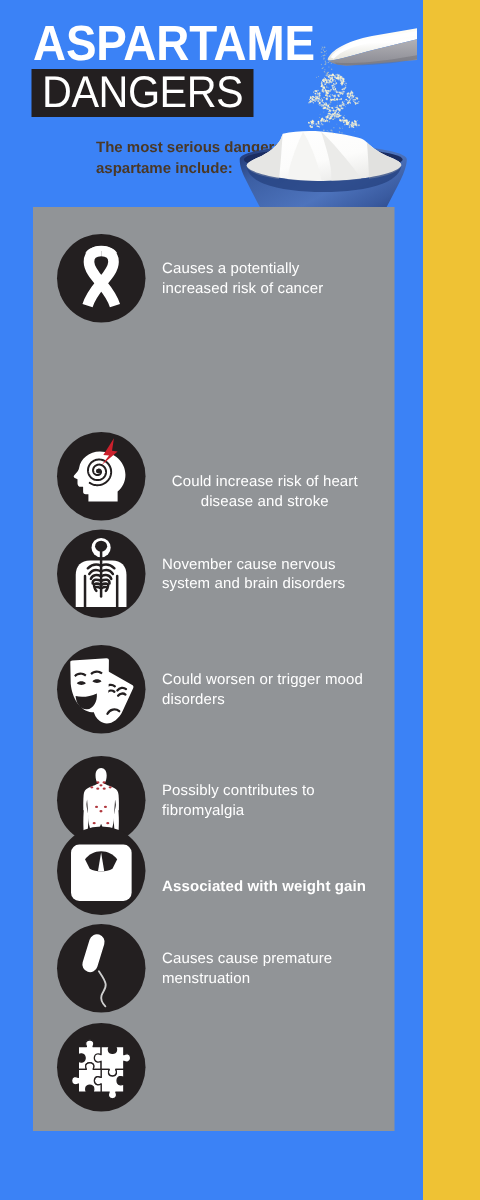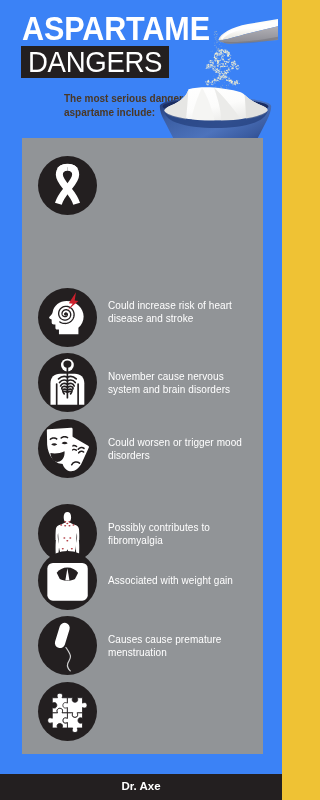--- a/index.html
+++ b/index.html
@@ -820,31 +820,32 @@
       <div class="row" style="top: 18px;">
         <div class="circ">
           <svg viewBox="0 0 60 60" class="ic">
 <g fill="none" stroke="#ffffff" stroke-width="7.2" stroke-linecap="butt">
 <path d="M30 11.5 C24.8 11.5 21.6 14.3 21.7 19.0 C21.8 24.4 26.8 29.4 30.7 34.2 C34.8 39.2 37.8 43.8 39.3 48.6"></path>
 <path d="M30 11.5 C35.2 11.5 38.4 14.3 38.3 19.0 C38.2 24.4 33.2 29.4 29.3 34.2 C25.2 39.2 22.2 43.8 20.7 48.6"></path>
 </g>
 <path fill="#ffffff" d="M30 8.2c-5.1 0-9.3 2.0-10.9 5.0 2.2-1.2 5.1-1.8 8.2-1.8 .95 0 1.9 .05 2.7 .15 .8-.1 1.75-.15 2.7-.15 3.1 0 6.0 .6 8.2 1.8 -1.6-3.0-5.8-5.0-10.9-5.0z"></path>
 </svg>
         </div>
+        <div class="rtext" style="top: 16.5px;">Causes a potentially increased risk of cancer</div>
       </div>
       <div class="row" style="top: 149.5px;">
         <div class="circ">
           <svg viewBox="0 0 60 60" class="ic">
 <path fill="#ffffff" d="M29.0 13.2c-7.0 0-12.9 4.7-14.0 11.0 -.25 1.5-.95 2.5-1.8 3.4l-1.5 1.7c-.65 .75-.45 1.5 .4 1.9l1.8 .85v2.8c0 1.35 .95 2.3 2.3 2.3h1.5v3.2c0 1.3 .5 1.8 1.8 1.8h1.8v5.0h19.8V40.4c3.3-2.8 5.3-6.8 5.3-11.5 0-8.2-7.2-15.7-17.4-15.7z"></path>
 <path fill="none" stroke="#231F20" stroke-width="1.35" stroke-linecap="round" d="M28.00 25.60 L28.07 25.56 L28.15 25.53 L28.23 25.50 L28.31 25.48 L28.40 25.47 L28.49 25.47 L28.59 25.47 L28.69 25.48 L28.79 25.50 L28.89 25.54 L28.98 25.58 L29.08 25.63 L29.18 25.69 L29.27 25.75 L29.36 25.83 L29.44 25.92 L29.52 26.02 L29.59 26.12 L29.66 26.23 L29.71 26.35 L29.76 26.48 L29.80 26.61 L29.82 26.75 L29.84 26.89 L29.84 27.04 L29.84 27.19 L29.82 27.34 L29.79 27.50 L29.74 27.65 L29.68 27.80 L29.61 27.95 L29.53 28.09 L29.43 28.23 L29.33 28.37 L29.20 28.50 L29.07 28.62 L28.93 28.73 L28.77 28.83 L28.61 28.92 L28.43 29.00 L28.25 29.07 L28.06 29.12 L27.86 29.16 L27.66 29.18 L27.46 29.19 L27.25 29.18 L27.04 29.15 L26.83 29.11 L26.62 29.05 L26.41 28.98 L26.20 28.89 L26.00 28.78 L25.81 28.65 L25.63 28.51 L25.45 28.35 L25.29 28.18 L25.13 27.99 L24.99 27.79 L24.87 27.58 L24.76 27.35 L24.66 27.12 L24.58 26.87 L24.52 26.62 L24.48 26.36 L24.46 26.09 L24.46 25.83 L24.48 25.55 L24.53 25.28 L24.59 25.01 L24.67 24.74 L24.78 24.48 L24.90 24.22 L25.05 23.97 L25.22 23.73 L25.40 23.50 L25.61 23.28 L25.83 23.08 L26.07 22.89 L26.33 22.72 L26.60 22.57 L26.88 22.44 L27.18 22.33 L27.49 22.24 L27.80 22.17 L28.12 22.12 L28.45 22.11 L28.79 22.11 L29.12 22.14 L29.45 22.20 L29.78 22.28 L30.11 22.39 L30.43 22.52 L30.74 22.68 L31.05 22.86 L31.34 23.07 L31.61 23.30 L31.87 23.55 L32.11 23.82 L32.34 24.12 L32.54 24.43 L32.72 24.76 L32.88 25.10 L33.01 25.46 L33.11 25.82 L33.19 26.20 L33.24 26.59 L33.26 26.98 L33.25 27.38 L33.21 27.77 L33.14 28.17 L33.04 28.56 L32.91 28.95 L32.75 29.32 L32.56 29.69 L32.34 30.05 L32.09 30.39 L31.82 30.71 L31.52 31.02 L31.20 31.30 L30.86 31.56 L30.49 31.79 L30.11 32.00 L29.70 32.18 L29.29 32.33 L28.86 32.45 L28.41 32.54 L27.97 32.60 L27.51 32.62 L27.05 32.60 L26.59 32.56 L26.13 32.47 L25.68 32.36 L25.23 32.21 L24.80 32.02 L24.37 31.80 L23.97 31.55 L23.57 31.27 L23.20 30.95 L22.85 30.61 L22.53 30.24 L22.23 29.85 L21.96 29.43 L21.72 28.98 L21.52 28.52 L21.35 28.05 L21.21 27.56 L21.11 27.05 L21.05 26.54 L21.02 26.02 L21.04 25.50 L21.09 24.98 L21.18 24.46 L21.31 23.94 L21.49 23.43 L21.70 22.94 L21.94 22.46 L22.23 22.00 L22.55 21.55 L22.90 21.13 L23.29 20.74 L23.70 20.37 L24.15 20.03 L24.62 19.73 L25.12 19.46 L25.64 19.22 L26.17 19.03 L26.73 18.87 L27.29 18.76 L27.87 18.69 L28.45 18.66 L29.03 18.67 L29.62 18.73 L30.20 18.83 L30.78 18.98 L31.35 19.17 L31.90 19.40 L32.44 19.68 L32.96 19.99 L33.46 20.35 L33.93 20.74 L34.37 21.17 L34.78 21.63 L35.16 22.13 L35.50 22.65 L35.80 23.20 L36.06 23.78 L36.28 24.37 L36.46 24.99 L36.59 25.61 L36.67 26.25 L36.70 26.90 L36.69 27.55 L36.63 28.20 L36.52 28.84 L36.36 29.48 L36.15 30.11 L35.90 30.73 L35.60 31.32 L35.25 31.90 L34.86 32.45 L34.43 32.97 L33.96 33.46 L33.45 33.92 L32.91 34.33 L32.33 34.71 L31.73 35.05 L31.10 35.34 L30.44 35.59 L29.77 35.78 L29.08 35.93 L28.38 36.02 L27.67 36.07 L26.96 36.06 L26.25 35.99 L25.54 35.88 L24.83 35.71 L24.14 35.48 L23.47 35.21 L22.81 34.88 L22.18 34.51"></path>
 <circle cx="28" cy="26.5" r="1.6" fill="#231F20"></circle>
 <path fill="#CB202C" d="M38.6 4.2l-7.2 11.4 3.9 .4 -5.2 6.6 11.0-9.4 -3.8-.5z"></path>
 </svg>
         </div>
-        <div class="rtext" style="top: 11px;">Could increase risk of heart disease and stroke</div>
+        <div class="rtext" style="top: 27px; text-align: center;">Could increase risk of heart disease and stroke</div>
       </div>
       <div class="row" style="top: 215.25px;">
         <div class="circ">
           <svg viewBox="0 0 60 60" class="ic">
 <circle cx="29.9" cy="12.3" r="6.5" fill="#ffffff"></circle>
 <ellipse cx="29.9" cy="11.3" rx="4.1" ry="3.7" fill="#231F20"></ellipse>
 <path fill="#ffffff" d="M22.4 21.0h15.0c6.0 0 9.7 3.7 9.7 9.7V52.5H12.7V30.7c0-6.0 3.7-9.7 9.7-9.7z"></path>
 <g stroke="#231F20" stroke-width="1.7" fill="none" stroke-linecap="round">
 <path d="M29.9 13.2V45.5"></path>
 <path d="M29.9 24.60 C27.0 23.10 24.0 23.40 20.90 26.30"></path>
@@ -859,21 +860,21 @@
               <path d="M29.9 37.60 C32.8 36.10 35.8 36.40 34.30 39.30"></path>
               <path d="M29.9 39.90 C27.0 38.40 24.0 38.70 26.70 41.60"></path>
               <path d="M29.9 39.90 C32.8 38.40 35.8 38.70 33.10 41.60"></path>
 <path d="M19.0 31.5V52.5"></path>
 <path d="M40.8 31.5V52.5"></path>
 </g>
 </svg>
         </div>
         <div class="rtext" style="top: 16.5px;">November cause nervous system and brain disorders</div>
       </div>
-      <div class="row" style="top: 281px;">
+      <div class="row" style="top: 292px;">
         <div class="circ">
           <svg viewBox="0 0 60 60" class="ic">
 <g>
 <path fill="#ffffff" d="M32.4 18.0 C32.8 17.3 33.5 17.2 34.3 17.6 L51.0 27.2 C51.8 27.7 52.0 28.4 51.7 29.1 L44.6 44.6 C41.0 52.4 34.0 55.4 29.0 51.6 C24.2 48.0 23.2 41.2 26.6 33.8 Z"></path>
 <g fill="none" stroke="#231F20" stroke-width="1.55" stroke-linecap="round">
 <path d="M33.4 32.6c1.5-1.8 3.9-2.2 5.5-.9"></path>
 <path d="M41.4 34.4c1.4-1.7 3.6-2.0 5.0-.8"></path>
 <path d="M32.6 29.0c1.8-2.2 4.7-2.6 6.6-1.0"></path>
 <path d="M40.9 30.8c1.6-2.0 4.2-2.3 5.9-.9"></path>
 <path d="M34.2 46.6c1.7-3.0 5.4-3.8 8.0-1.7"></path>
@@ -922,21 +923,21 @@
         <div class="rtext" style="top: 16.5px;">Possibly contributes to fibromyalgia</div>
       </div>
       <div class="row" style="top: 412.5px;">
         <div class="circ">
           <svg viewBox="0 0 60 60" class="ic">
 <rect x="9.5" y="12.2" width="41.1" height="38.3" rx="5.6" fill="#ffffff"></rect>
 <path fill="#231F20" d="M29.9 16.8 C34.4 16.8 38.2 18.9 40.8 22.2 L37.6 28.6 C35.4 29.8 32.8 30.4 29.9 30.4 C27.0 30.4 24.4 29.8 22.2 28.6 L19.0 22.2 C21.6 18.9 25.4 16.8 29.9 16.8 Z"></path>
 <path fill="#ffffff" d="M29.9 17.6 L32.0 30.1 L27.8 30.1 Z"></path>
 </svg>
         </div>
-        <div class="rtext" style="top: 23px;">Associated with weight gain</div>
+        <div class="rtext" style="top: 34px; font-weight: bold;">Associated with weight gain</div>
       </div>
       <div class="row" style="top: 478.25px;">
         <div class="circ">
           <svg viewBox="0 0 60 60" class="ic">
 <g transform="rotate(17 24.8 19.5)">
   <rect x="19.6" y="6.6" width="10.4" height="26.4" rx="5.2" fill="#ffffff"></rect>
 </g>
 <path fill="none" stroke="#CFCFCF" stroke-width="1.25" stroke-linecap="round" d="M28.4 32.0 C30.4 35.0 32.6 37.8 33.0 40.8 C33.4 44.0 31.0 45.8 30.2 48.4 C29.4 51.2 30.6 53.6 32.8 55.8"></path>
 </svg>
         </div>
@@ -949,16 +950,13 @@
 <path d="M14.50 16.00 L19.97 16.00 C19.12 14.38 18.89 11.61 22.20 11.38 C25.51 11.61 25.28 14.38 24.43 16.00 L29.90 16.00 L29.90 21.47 C31.52 20.62 34.29 20.39 34.52 23.70 C34.29 27.01 31.52 26.78 29.90 25.93 L29.90 31.40 L24.43 31.40 C25.28 29.78 25.51 27.01 22.20 26.78 C18.89 27.01 19.12 29.78 19.97 31.40 L14.50 31.40 L14.50 25.93 C16.12 26.78 18.89 27.01 19.12 23.70 C18.89 20.39 16.12 20.62 14.50 21.47 L14.50 16.00 Z"></path>
 <path d="M29.90 16.00 L35.37 16.00 C34.52 17.62 34.29 20.39 37.60 20.62 C40.91 20.39 40.68 17.62 39.83 16.00 L45.30 16.00 L45.30 21.47 C46.92 20.62 49.69 20.39 49.92 23.70 C49.69 27.01 46.92 26.78 45.30 25.93 L45.30 31.40 L39.83 31.40 C40.68 33.02 40.91 35.79 37.60 36.02 C34.29 35.79 34.52 33.02 35.37 31.40 L29.90 31.40 L29.90 25.93 C28.28 26.78 25.51 27.01 25.28 23.70 C25.51 20.39 28.28 20.62 29.90 21.47 L29.90 16.00 Z"></path>
 <path d="M29.90 31.40 L35.37 31.40 C34.52 33.02 34.29 35.79 37.60 36.02 C40.91 35.79 40.68 33.02 39.83 31.40 L45.30 31.40 L45.30 36.87 C43.68 36.02 40.91 35.79 40.68 39.10 C40.91 42.41 43.68 42.18 45.30 41.33 L45.30 46.80 L39.83 46.80 C40.68 48.42 40.91 51.19 37.60 51.42 C34.29 51.19 34.52 48.42 35.37 46.80 L29.90 46.80 L29.90 41.33 C28.28 42.18 25.51 42.41 25.28 39.10 C25.51 35.79 28.28 36.02 29.90 36.87 L29.90 31.40 Z"></path>
 <path d="M14.50 31.40 L19.97 31.40 C19.12 29.78 18.89 27.01 22.20 26.78 C25.51 27.01 25.28 29.78 24.43 31.40 L29.90 31.40 L29.90 36.87 C28.28 36.02 25.51 35.79 25.28 39.10 C25.51 42.41 28.28 42.18 29.90 41.33 L29.90 46.80 L24.43 46.80 C25.28 45.18 25.51 42.41 22.20 42.18 C18.89 42.41 19.12 45.18 19.97 46.80 L14.50 46.80 L14.50 41.33 C12.88 42.18 10.11 42.41 9.88 39.10 C10.11 35.79 12.88 36.02 14.50 36.87 L14.50 31.40 Z"></path>
 </g>
           </svg>
         </div>
       </div>
     </div>
 
-  <div class="footer">
-    <div class="brand">Dr. Axe</div>
-  </div>
 </div>
 
 </body></html>

